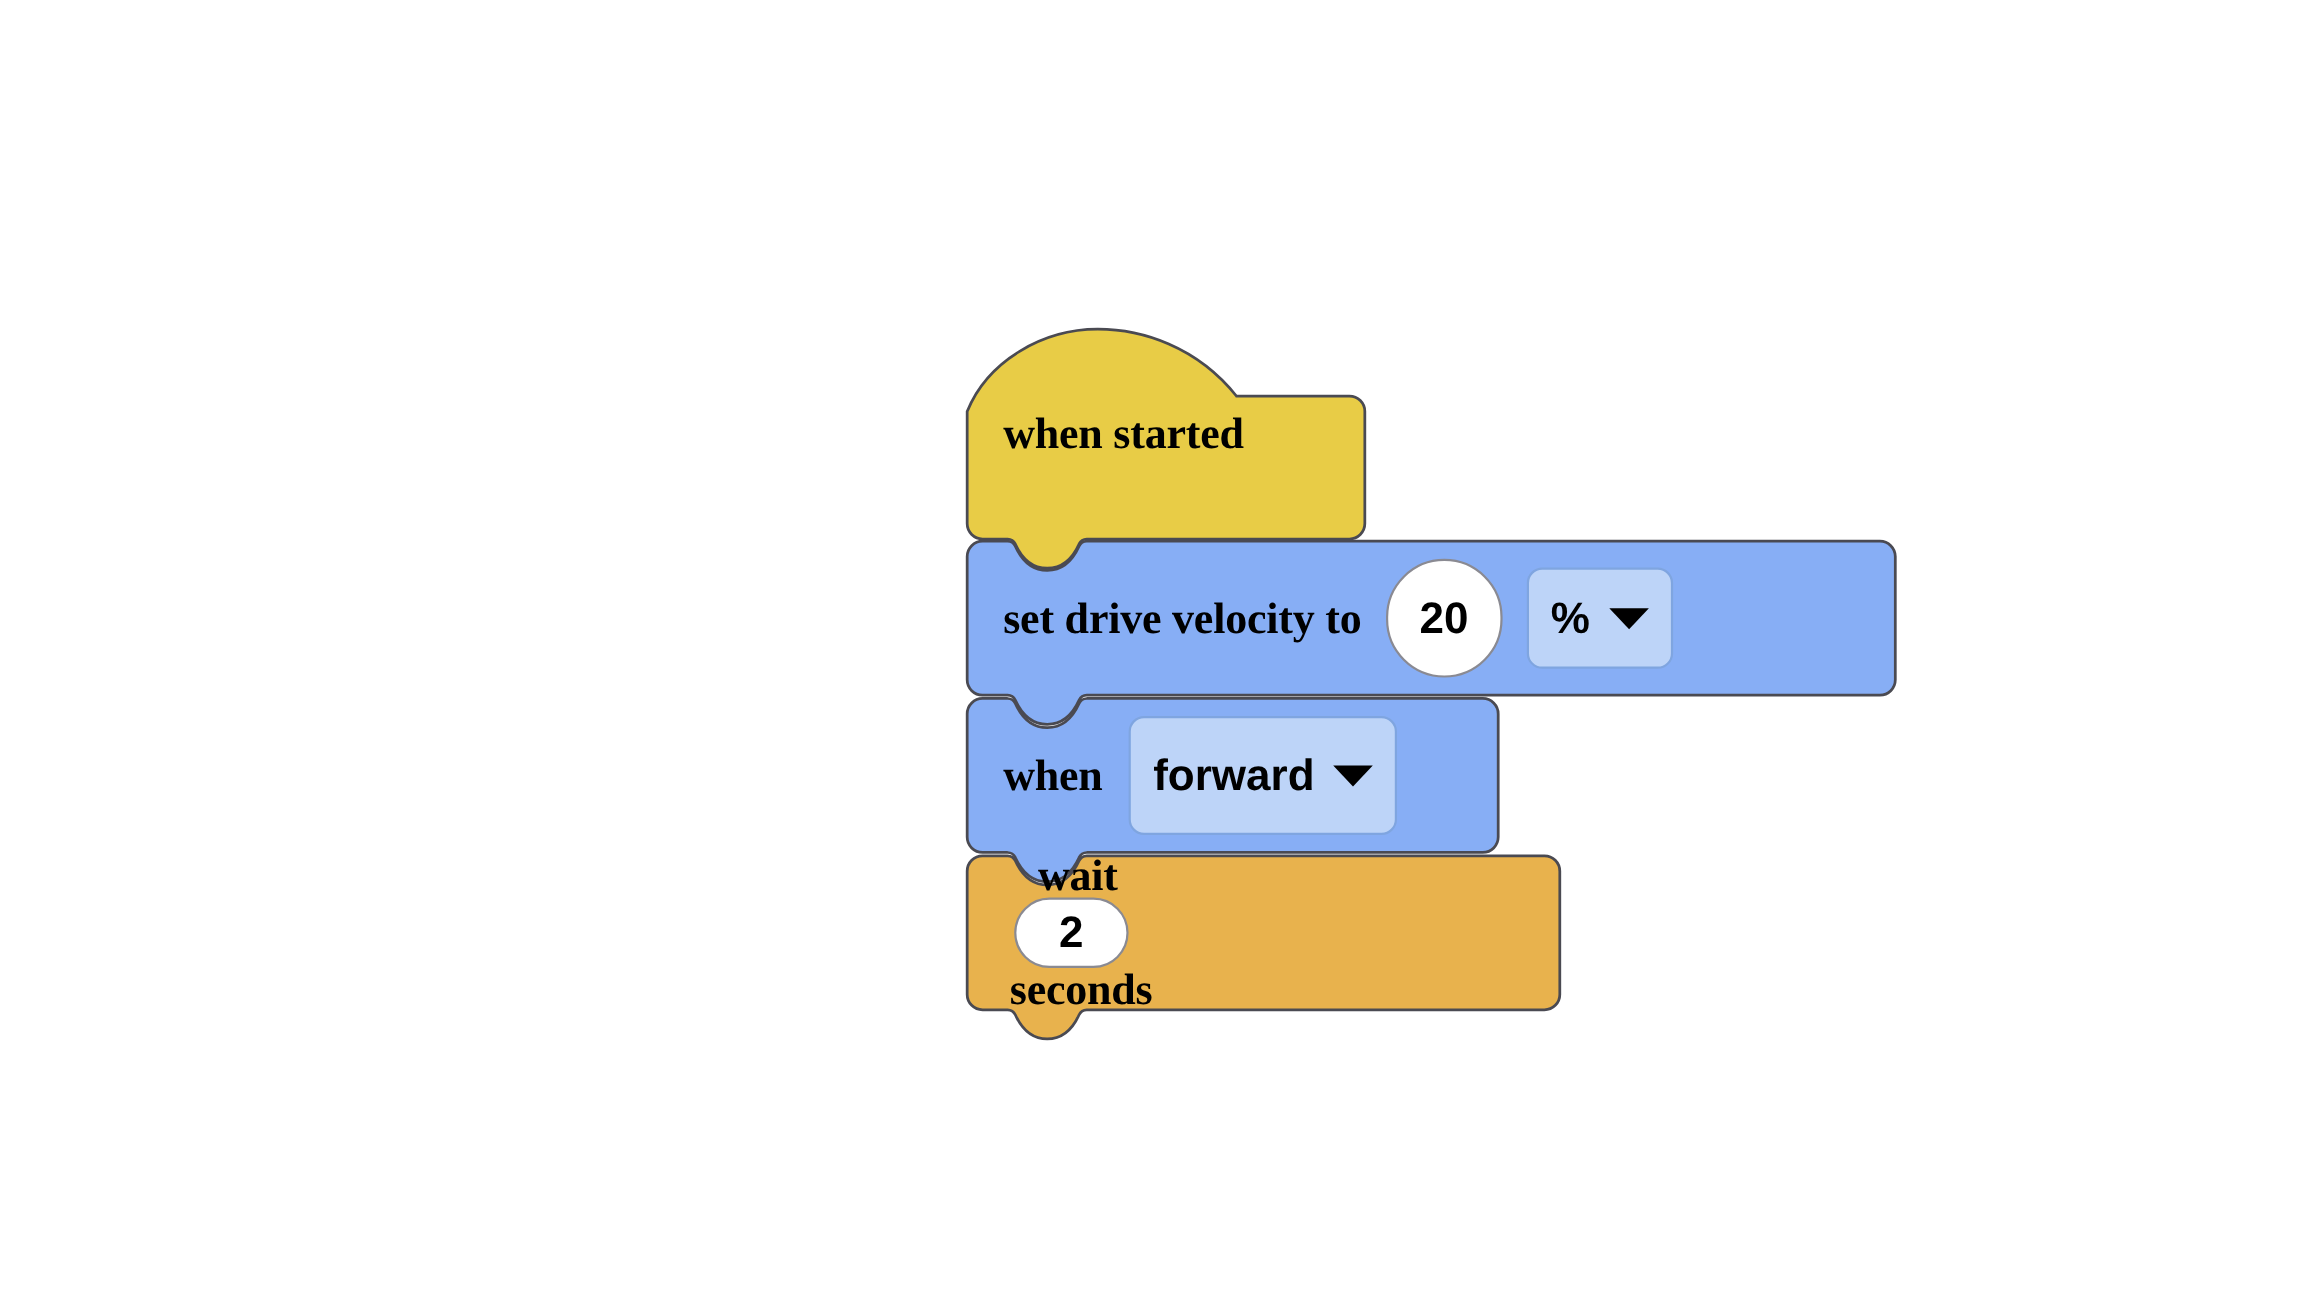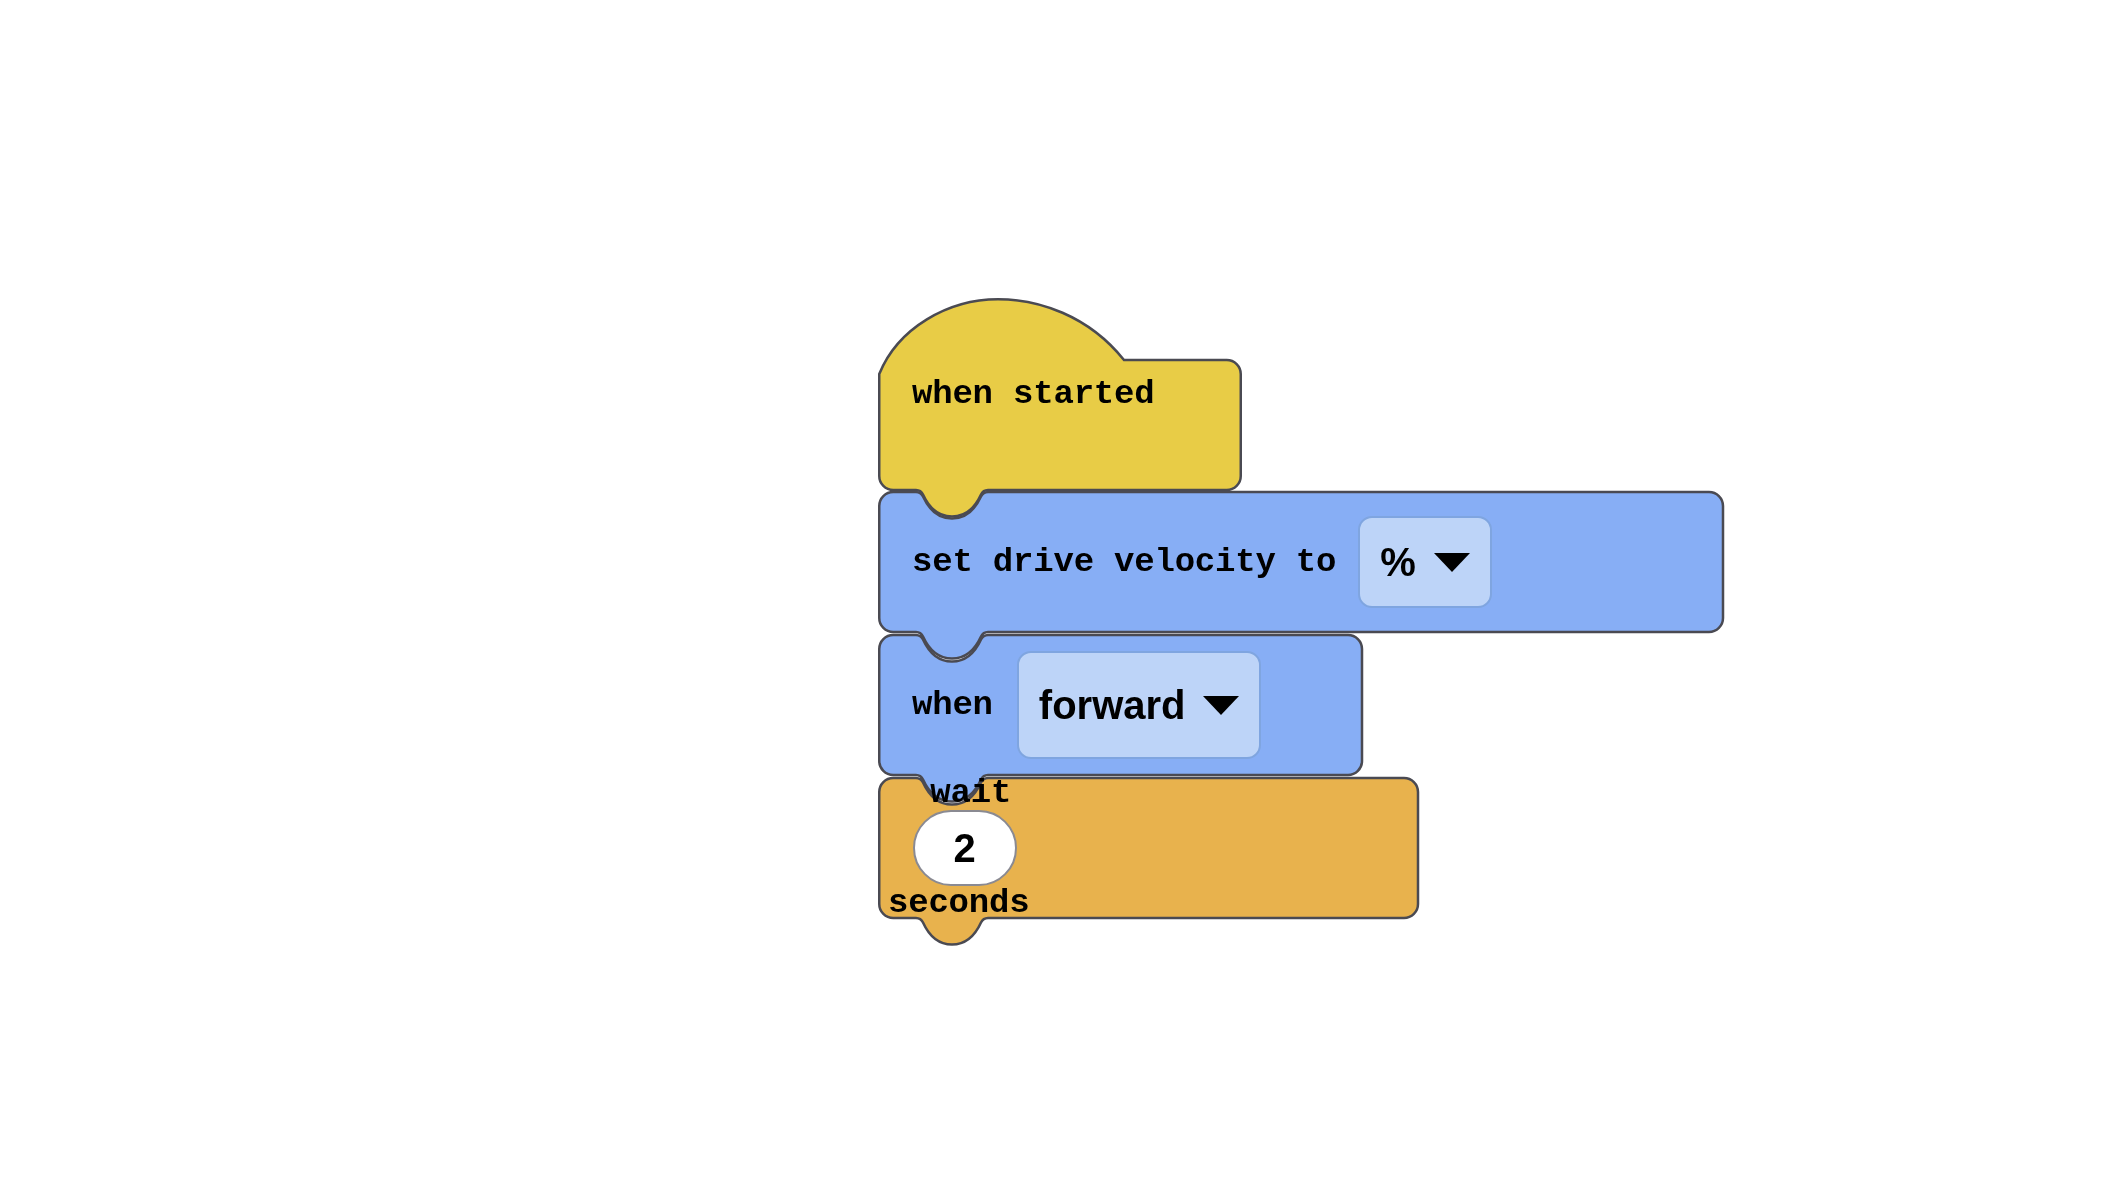--- a/index.html
+++ b/index.html
@@ -33,23 +33,23 @@
     stroke-width: 2.5;
   }
   .row {
     position: absolute;
     display: flex;
     align-items: center;
     height: 100%;
     pointer-events: none;
   }
   .blk-label {
-    font-family: Liberation Mono, monospace;
+    font-family: Liberation Serif, serif;
     font-weight: bold;
-    font-size: 34px;
+    font-size: 40px;
     color: #000000;
     white-space: nowrap;
     letter-spacing: -0.2px;
     line-height: 1;
   }
   .oval-input {
     display: inline-flex;
     align-items: center;
     justify-content: center;
     background: #ffffff;
@@ -138,20 +138,21 @@
                a 8,8 0 0 0 -7,4.5
                c -5,11 -14,22 -29,22
                c -15,0 -24,-11 -29,-22
                a 8,8 0 0 0 -7,-4.5
                L 15.25,142
                a 14,14 0 0 1 -14,-14
                Z"></path>
     </svg>
     <div class="row" style="left:0; top:0; height:144px;">
       <span class="blk-label" style="margin-left:34px;">set drive velocity to</span>
+      <span class="oval-input oval-20" style="margin-left:22px;">20</span>
       <span class="dropdown dd-velocity" style="margin-left:22px;">
         <span class="dd-label">%</span>
         <span class="caret"></span>
       </span>
     </div>
   </div>
 
   <div class="block" style="left:878px; top:633px; width:487px; height:145px;">
     <svg width="487" height="175" viewBox="0 0 487 175">
       <path class="block-shape" fill="#87aef5" d="M 1.25,16
@@ -201,18 +202,18 @@
                c -5,11 -14,22 -29,22
                c -15,0 -24,-11 -29,-22
                a 8,8 0 0 0 -7,-4.5
                L 15.25,142
                a 14,14 0 0 1 -14,-14
                Z"></path>
     </svg>
     <div class="row" style="left:0; top:0; height:144px;flex-direction:column;">
       <span class="blk-label" style="margin-left:34px;">wait</span>
       <span class="oval-input oval-2" style="margin-left:22px;">2</span>
-      <span class="blk-label" style="margin-left:10px;">seconds</span>
+      <span class="blk-label" style="margin-left:40px;">seconds</span>
     </div>
   </div>
 
 
 </div>
 
 </body></html>

